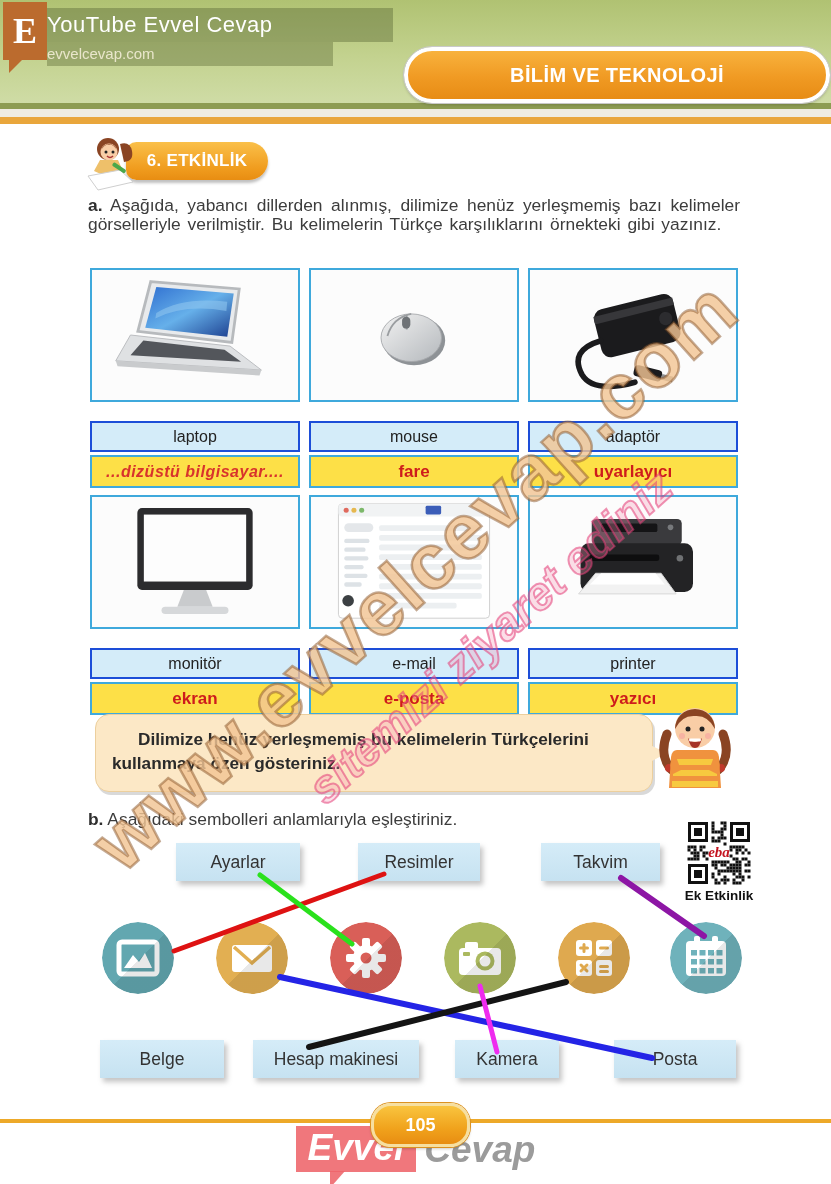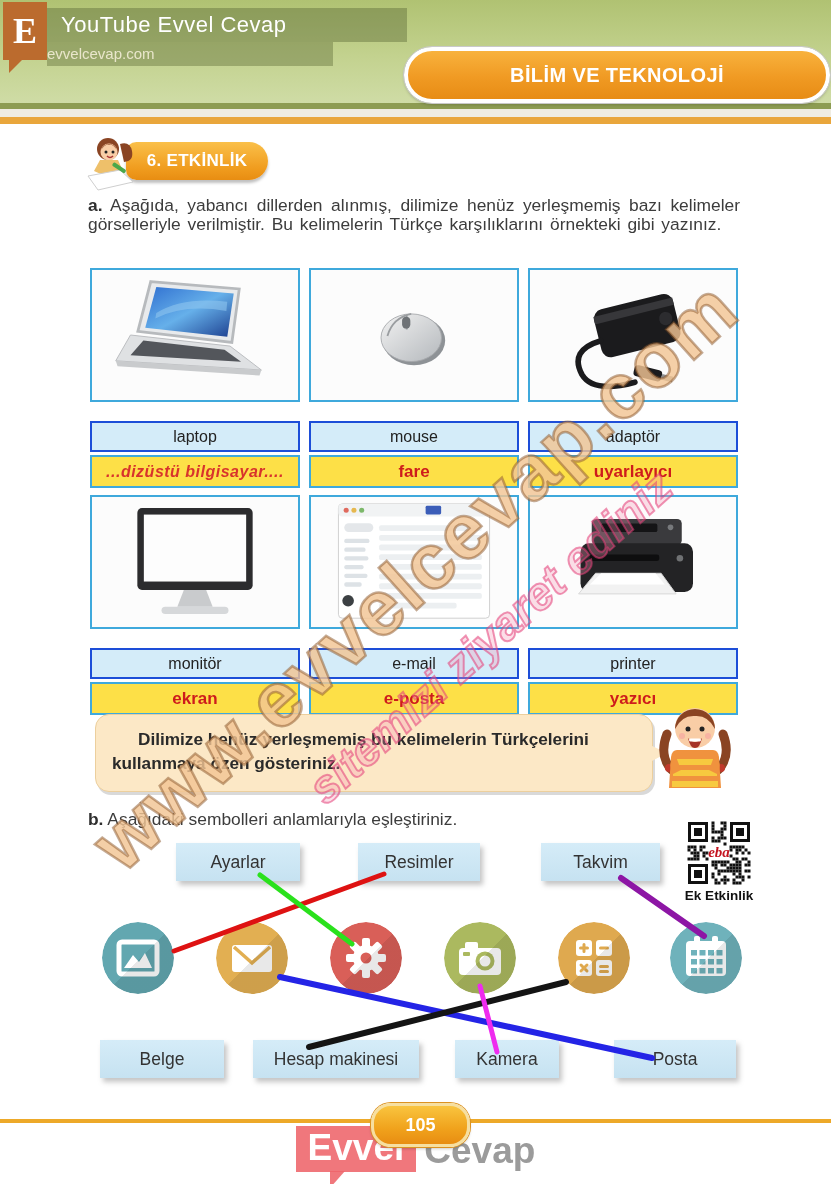--- a/index.html
+++ b/index.html
@@ -12,21 +12,21 @@
   .strip-olive{position:absolute;left:0;top:103px;width:831px;height:6px;background:#8d9c52;}
   .strip-cream{position:absolute;left:0;top:109px;width:831px;height:8px;background:#efece1;}
   .strip-orange{position:absolute;left:0;top:117px;width:831px;height:7px;background:#e9a63b;}
 
   .e-logo{position:absolute;left:3px;top:2px;width:44px;height:58px;background:#bb6b2e;
           color:#fff;font-family:"Liberation Serif",serif;font-weight:bold;font-size:36px;
           display:flex;align-items:center;justify-content:center;z-index:2;}
   .e-logo::after{content:"";position:absolute;left:6px;bottom:-13px;width:0;height:0;
           border-top:14px solid #bb6b2e;border-right:14px solid transparent;}
   .band1{position:absolute;left:47px;top:8px;width:346px;height:34px;background:rgba(88,102,52,.42);
-         color:#fff;font-size:22px;line-height:34px;padding-left:14px;letter-spacing:.5px;z-index:1;}
+         color:#fff;font-size:22px;line-height:34px;letter-spacing:.5px;z-index:1;}
   .band2{position:absolute;left:47px;top:42px;width:286px;height:24px;background:rgba(102,115,62,.45);
          color:#e9e6cb;font-size:15px;line-height:24px;z-index:1;}
   .unit-pill{position:absolute;left:404px;top:47px;width:418px;height:48px;z-index:3;
          background:linear-gradient(180deg,#f8b23d 0%,#f09a23 55%,#e78c15 100%);
          border:4px solid #fff;outline:1px solid #c9c9c9;border-radius:28px;
          display:flex;align-items:center;justify-content:center;
          color:#fff;font-weight:bold;font-size:20px;letter-spacing:.4px;
          box-shadow:0 2px 3px rgba(0,0,0,.18);}
 
   
@@ -98,21 +98,21 @@
   .wm-main{left:-65px;top:530px;width:960px;transform:rotate(-42deg);
            font-size:78px;letter-spacing:2px;color:rgba(242,196,148,.82);
            -webkit-text-stroke:2.5px rgba(140,88,44,.50);}
   .wm-sec{left:70px;top:610px;width:840px;transform:rotate(-42deg);
            font-size:46px;font-style:italic;color:rgba(244,150,180,.30);
            -webkit-text-stroke:2px rgba(228,62,120,.55);}
 
   
   .foot-line{position:absolute;left:0;top:1119px;width:831px;height:4px;background:#eda929;z-index:1;}
   .brand{position:absolute;left:0;top:1126px;width:831px;display:flex;justify-content:center;
-         align-items:flex-end;gap:8px;z-index:2;}
+         align-items:center;gap:8px;z-index:2;font-style:italic;}
   .brand-evvel{position:relative;background:rgba(238,100,106,.88);color:#fff;
          font-size:37px;font-weight:bold;padding:1px 12px 3px 12px;}
   .brand-evvel::after{content:"";position:absolute;left:34px;bottom:-16px;width:0;height:0;
          border-top:17px solid rgba(238,100,106,.88);border-right:15px solid transparent;}
   .brand-cevap{color:#9b9b9b;font-size:37px;font-weight:bold;padding-top:1px;}
   .page-pill{position:absolute;left:371px;top:1103px;width:93px;height:38px;z-index:3;
          background:linear-gradient(180deg,#f9c43f 0%,#f0a21c 60%,#e88d12 100%);
          border:3px solid #f6dfa0;box-shadow:0 0 0 1px #dc9220,0 2px 3px rgba(0,0,0,.2);
          border-radius:20px;display:flex;align-items:center;justify-content:center;
          color:#fff;font-weight:bold;font-size:18px;}

